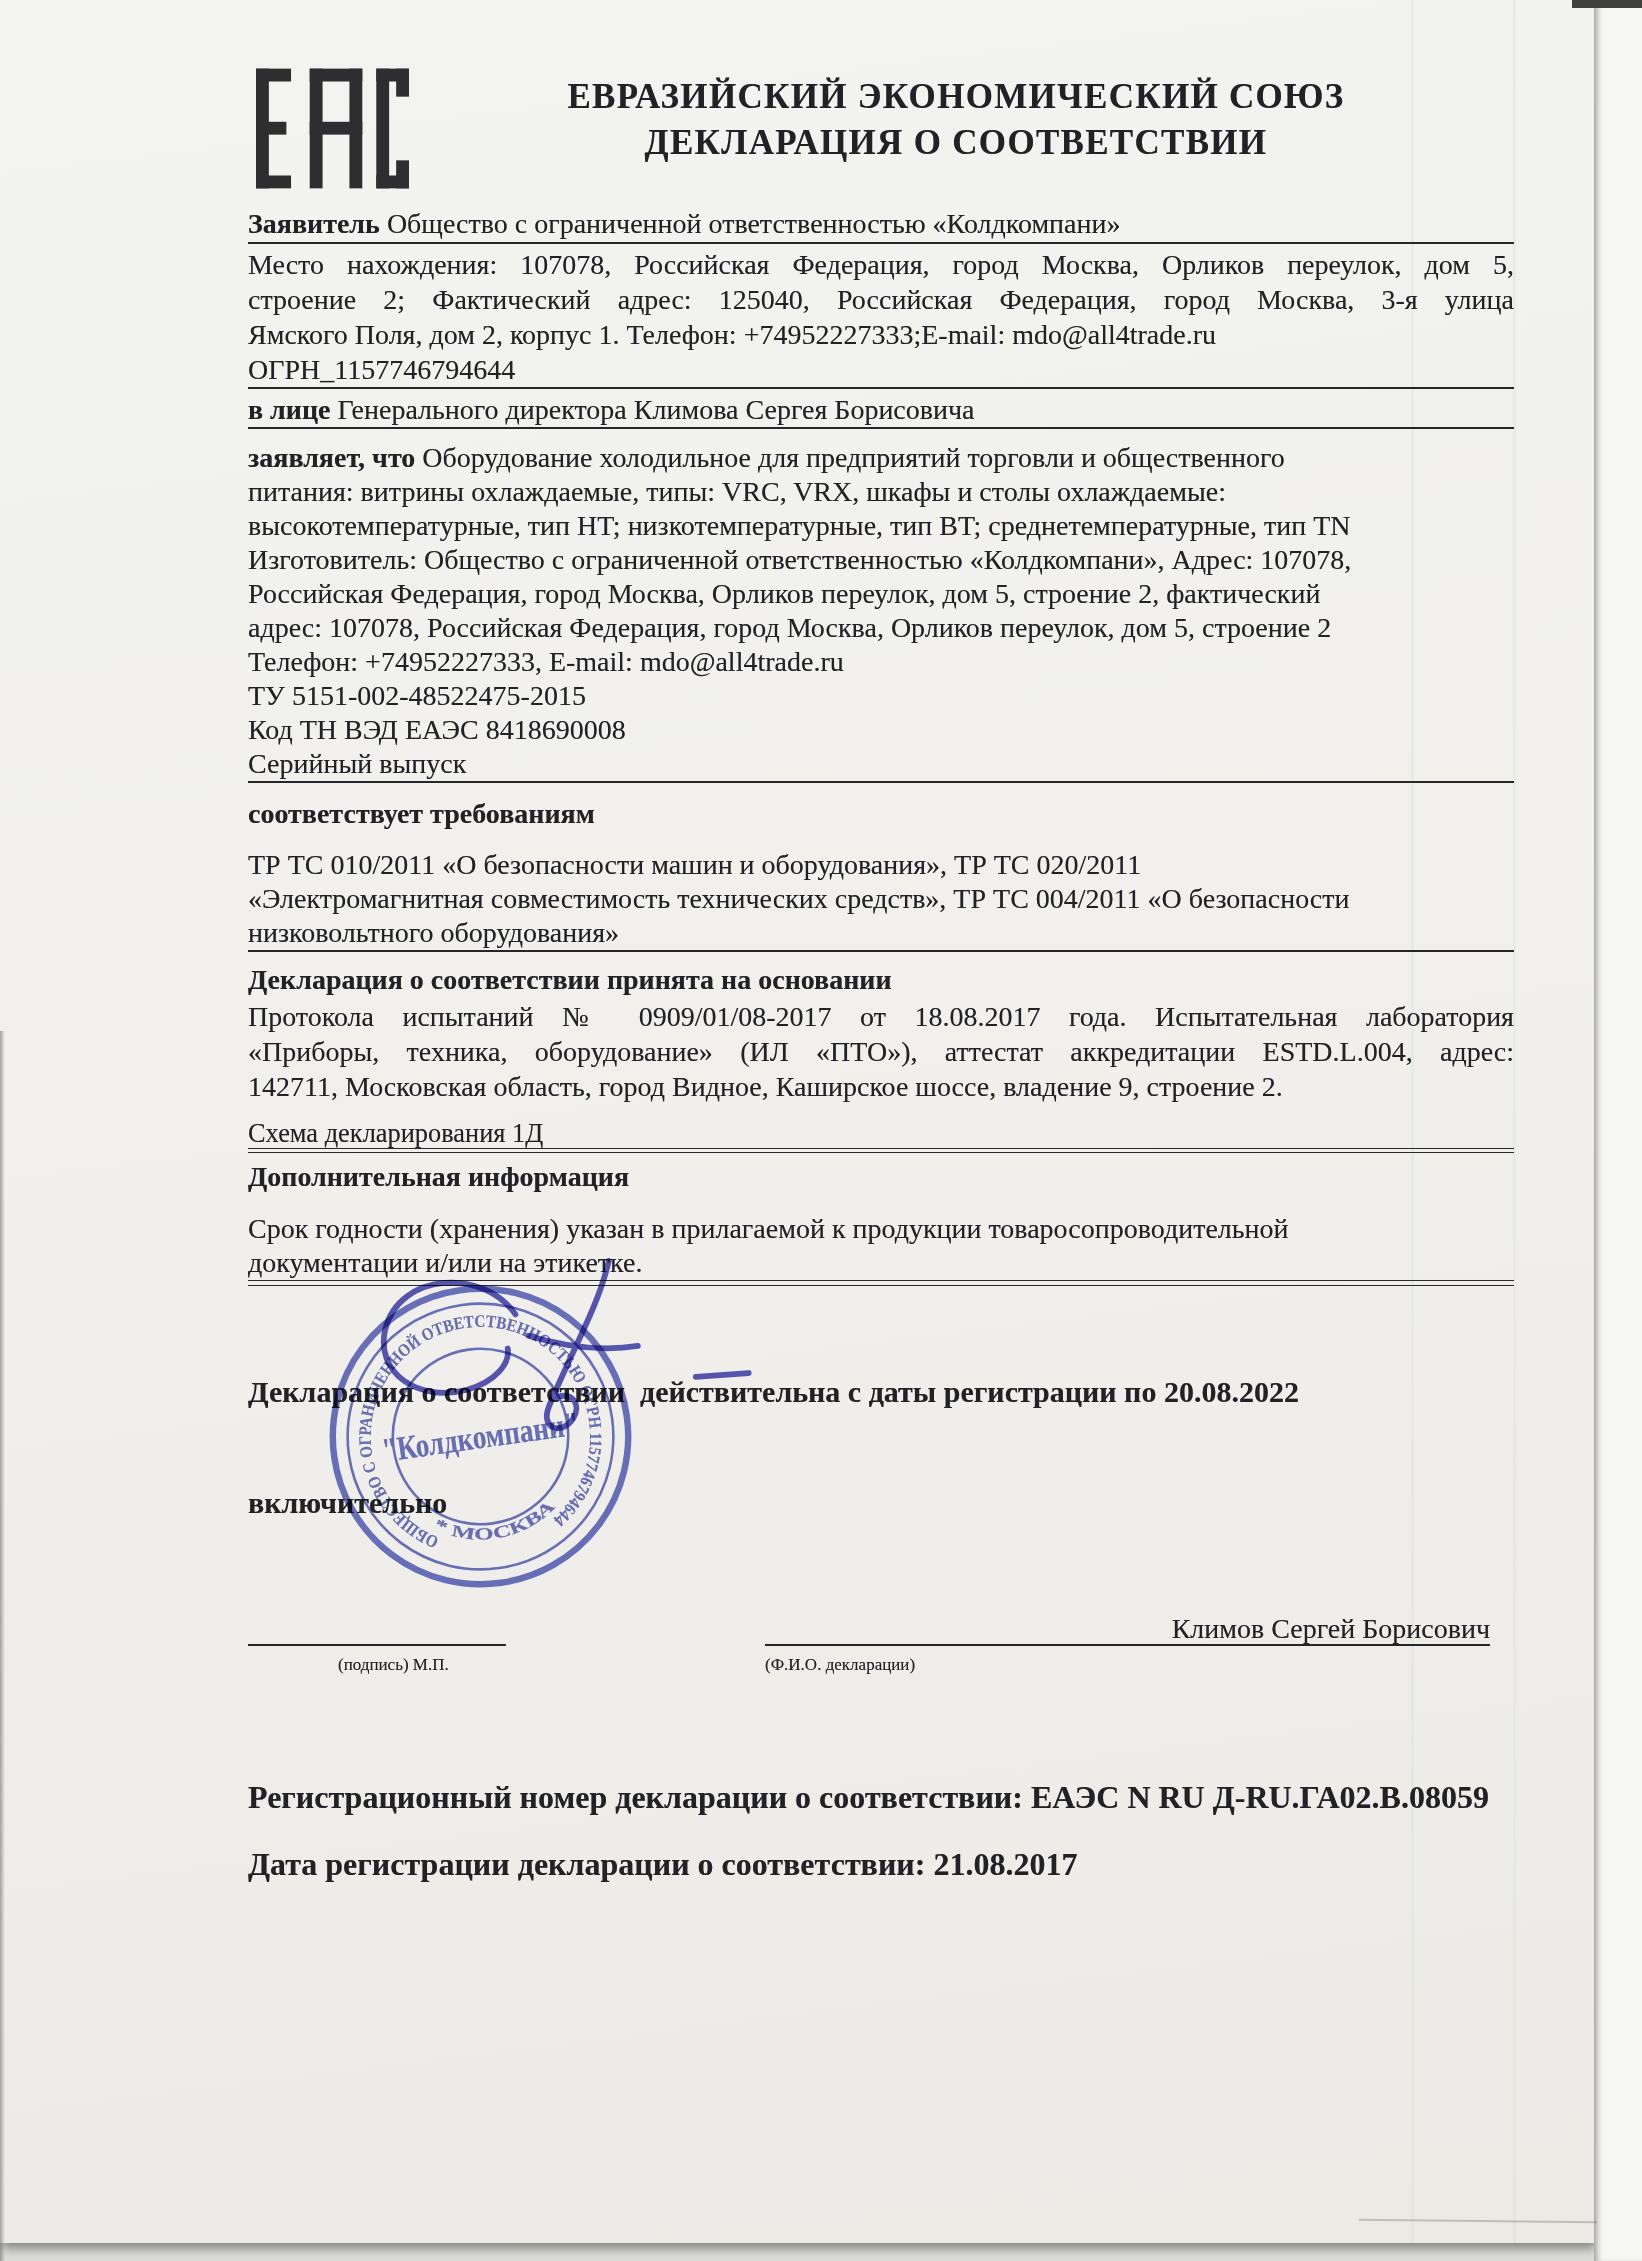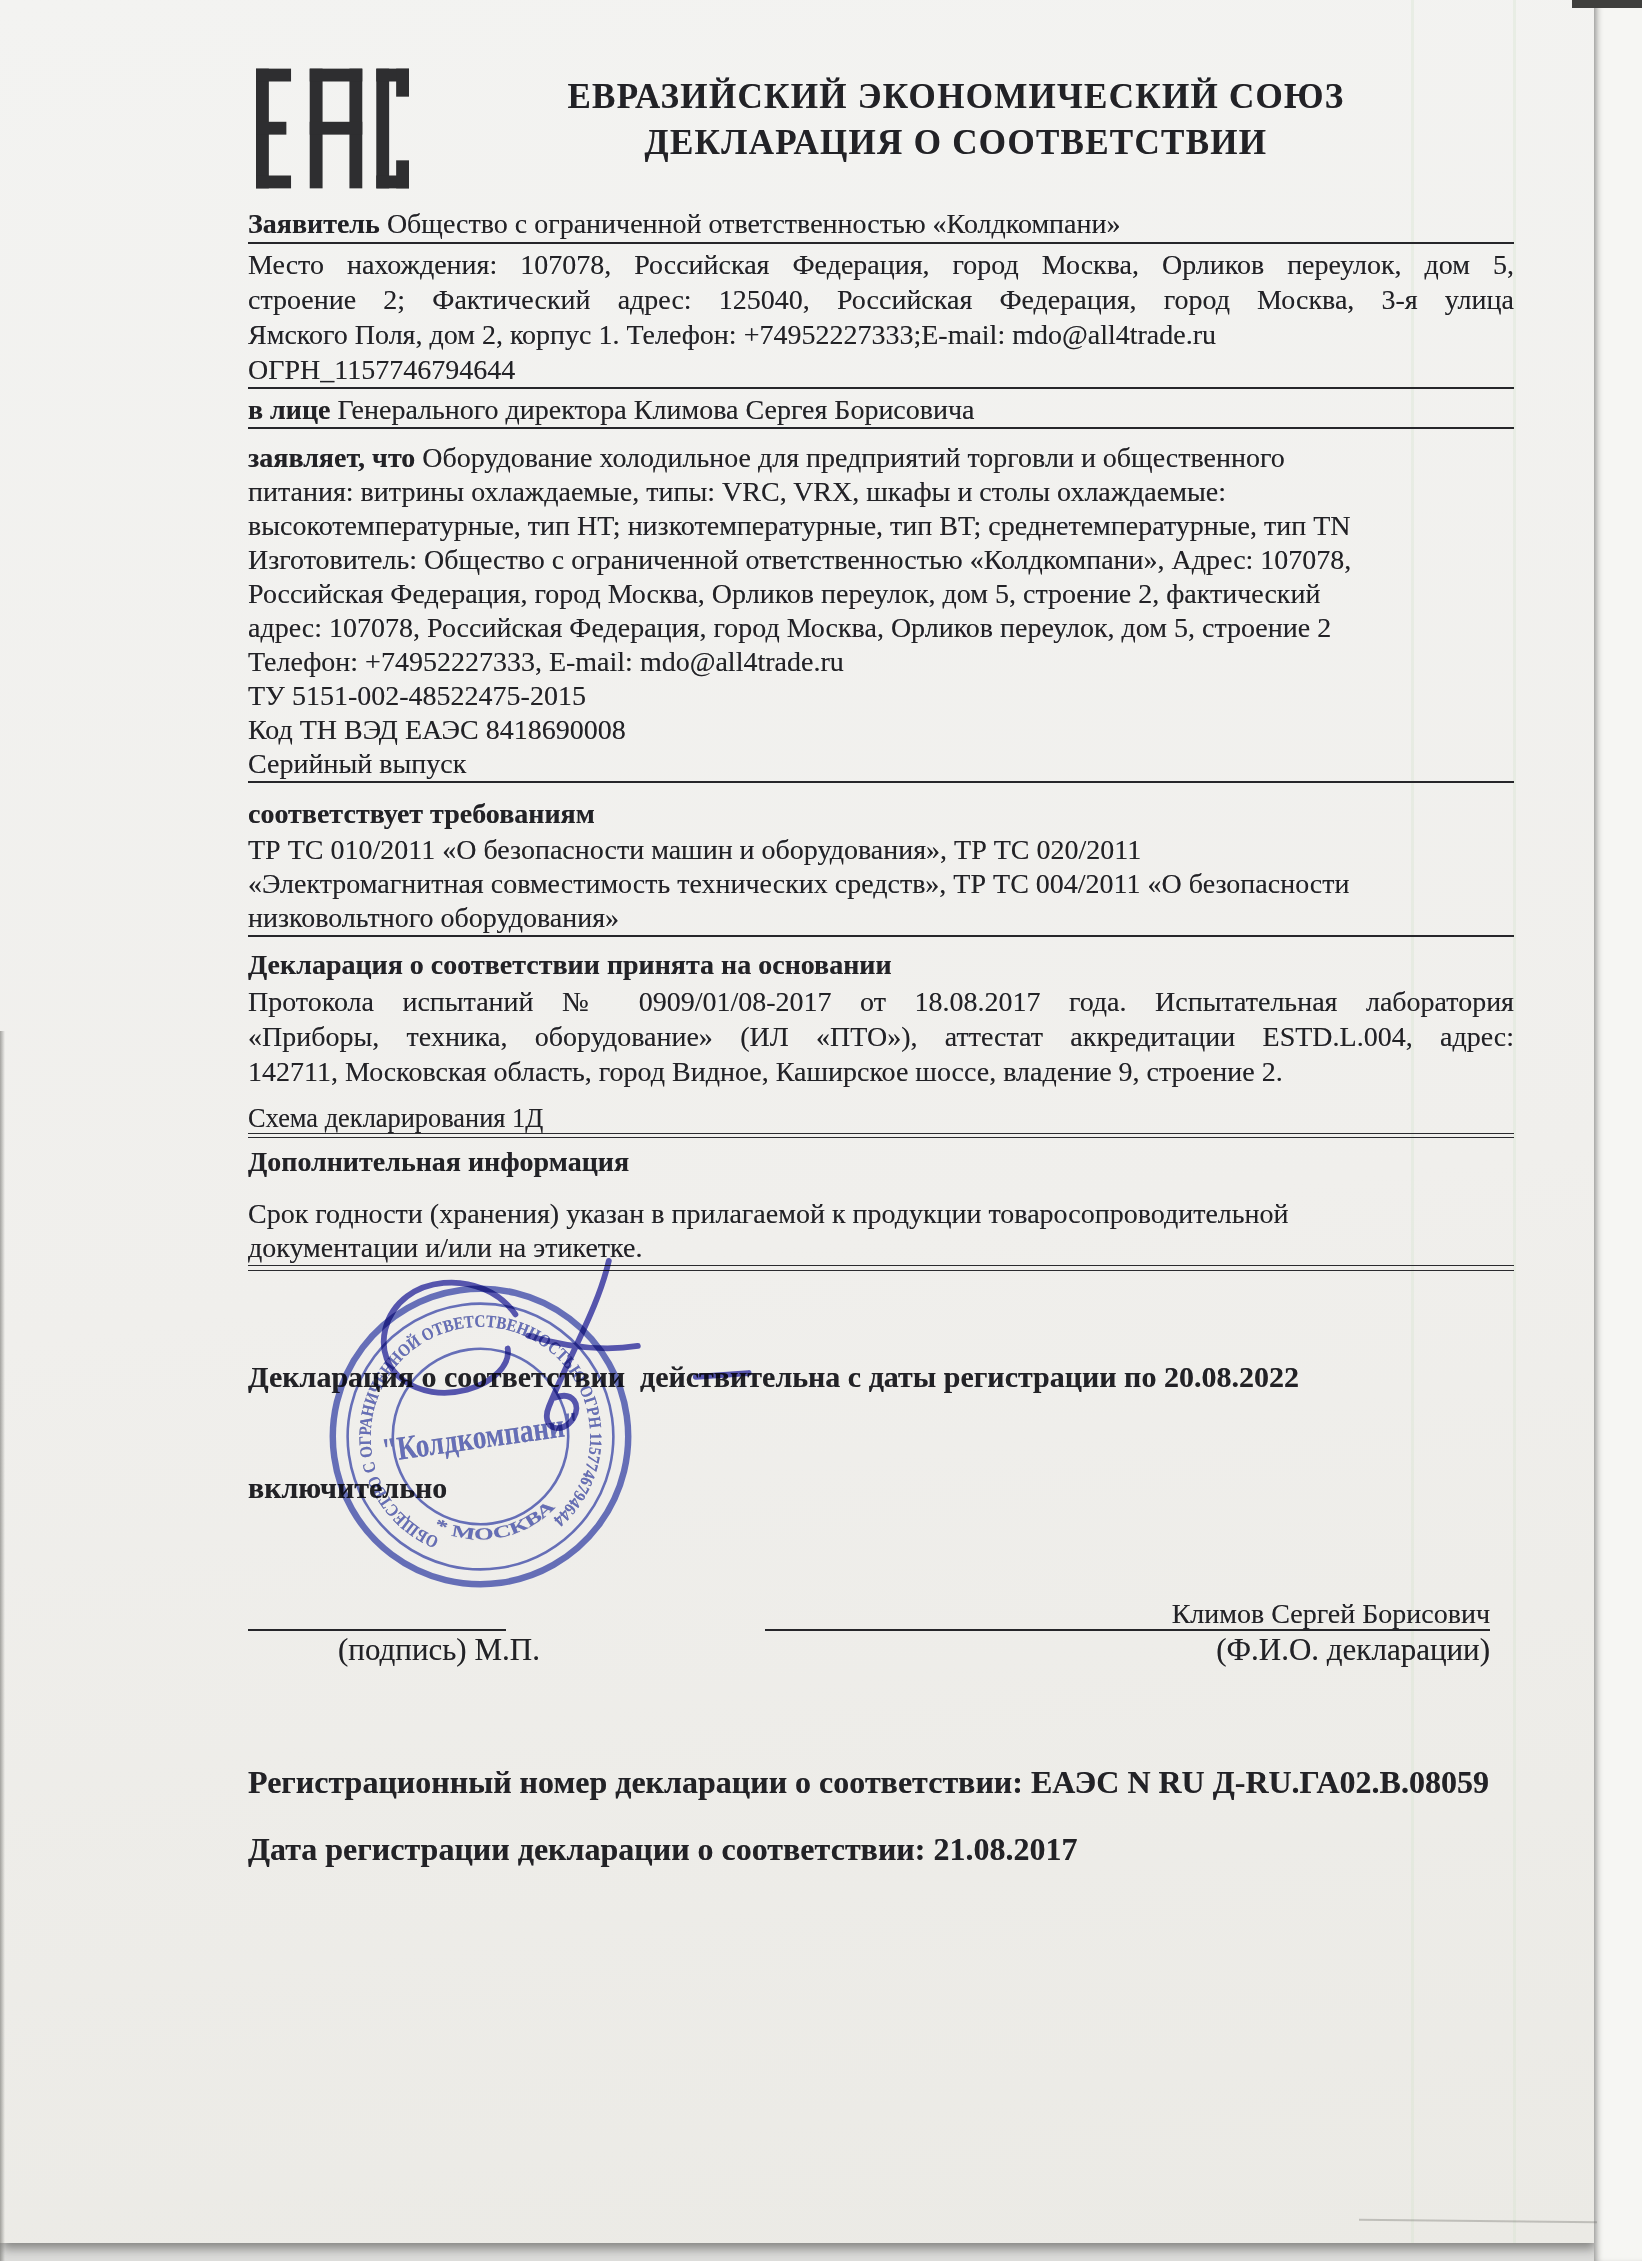--- a/index.html
+++ b/index.html
@@ -28,34 +28,34 @@
   .rule2{height:0;border-bottom:1.9px solid #2a2a2e;margin-top:3.9px;}
   .line{white-space:nowrap;}
   .just{text-align:justify;text-align-last:justify;}
 
   .applicant{line-height:37px;}
   .address{margin-top:2.6px;line-height:35px;}
   .inperson{margin-top:5.2px;line-height:32px;padding-bottom:1.3px;}
   .declares{margin-top:11.6px;line-height:34px;}
   .sec-head{font-weight:700;}
   .complies-head{margin-top:14px;line-height:34px;}
-  .complies{margin-top:2px;line-height:34px;}
+  .complies{margin-top:17px;line-height:34px;}
   .basis-head{margin-top:11.6px;line-height:34px;}
   .basis{margin-top:1.3px;line-height:35px;}
   .scheme{margin-top:14px;line-height:30px;font-size:26.4px;}
   .additional-head{margin-top:7.7px;line-height:32px;}
   .additional{margin-top:19px;line-height:34px;}
   .validity{margin-top:13px;font-weight:700;font-size:30px;line-height:37px;white-space:pre-wrap;}
 
   .sig-row{margin-top:18px;display:flex;align-items:flex-end;}
   .sig-left{width:258px;}
   .sig-right{width:725px;margin-left:259px;}
   .sig-name{font-size:28px;line-height:31px;padding-left:19.3px;white-space:nowrap;text-align:right;}
   .sig-line{border-top:2.6px solid #26262a;}
-  .sig-cap{font-size:31px;line-height:37px;text-align:right;}
+  .sig-cap{font-size:17px;line-height:37px;text-align:left;}
   .sig-cap-left{padding-left:90px;}
 
   .reg{margin-top:95px;font-weight:700;font-size:32px;line-height:39px;white-space:nowrap;}
   .reg-date{margin-top:28px;}
 
   .stamp{position:absolute;left:327px;top:1283px;width:307px;height:307px;
          mix-blend-mode:multiply;opacity:.82;}
   .sign{position:absolute;left:335px;top:1253px;width:451px;height:213px;
         mix-blend-mode:multiply;opacity:.88;}
 </style>

